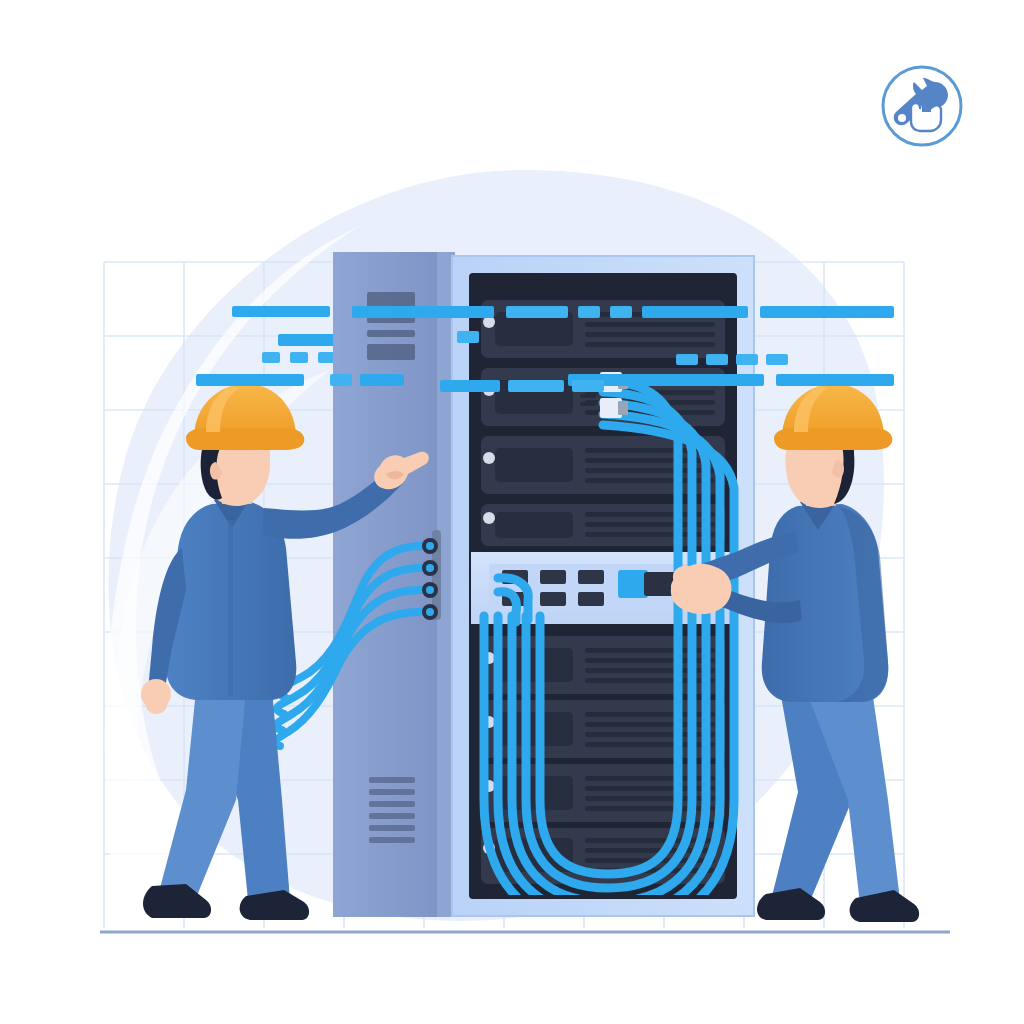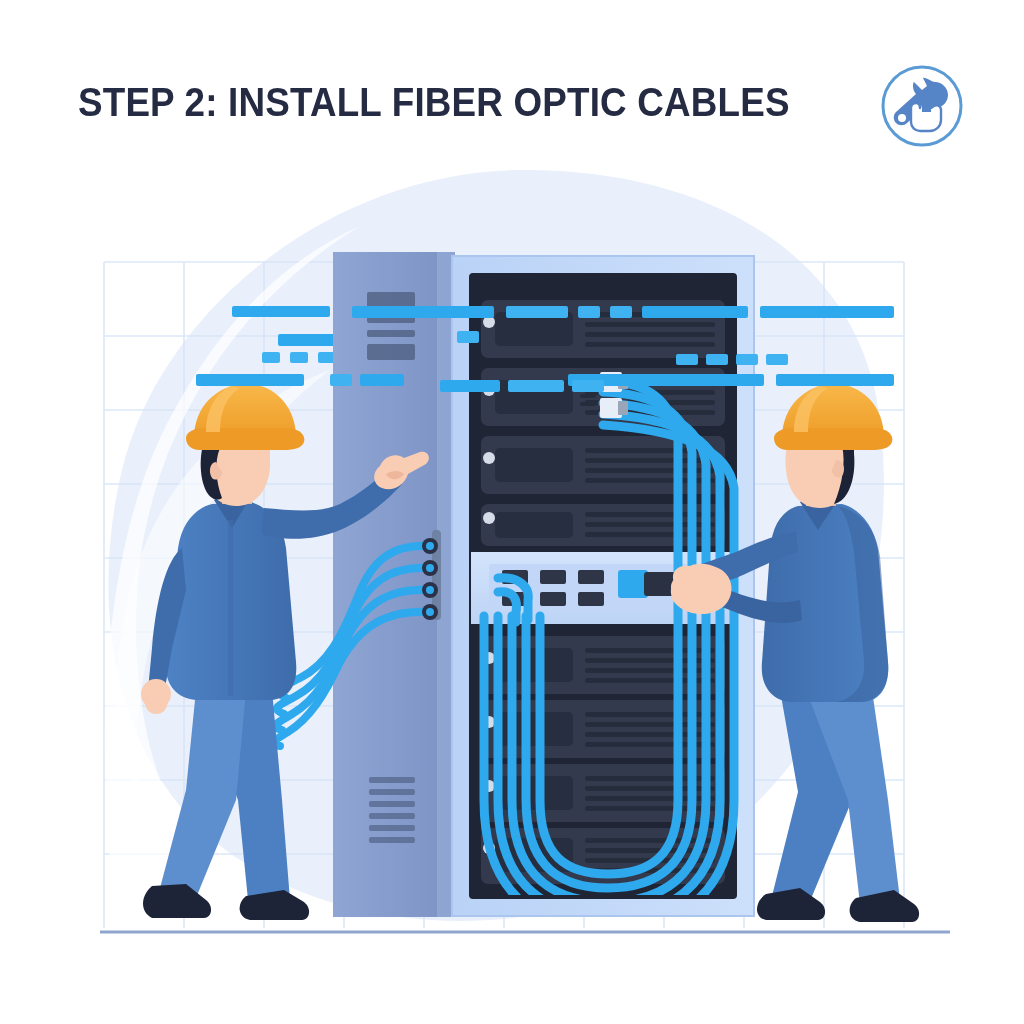--- a/index.html
+++ b/index.html
@@ -468,23 +468,20 @@
       <rect x="508" y="380" width="56" height="12" rx="2" fill="#3fb3f2"></rect>
       <rect x="572" y="380" width="32" height="12" rx="2" fill="#3fb3f2"></rect>
     </g>
 
     <g>
       <line x1="100" y1="932" x2="950" y2="932" stroke="#8fa6cf" stroke-width="3"></line>
     </g>
 
   </svg>
 
-  <div id="title-block">
-    <span id="title-text">STEP 2: INSTALL FIBER OPTIC CABLES</span>
-  </div>
 
   <svg id="badge" viewBox="0 0 88 88">
     <circle cx="44" cy="44" r="39" fill="#ffffff" stroke="#5b9bd5" stroke-width="3"></circle>
     <g>
       <path d="M 57 20 C 64 20 70 26 70 33 C 70 40 64 46 57 46 C 54 46 51 45 49 43
                L 29 61 C 26 64 21 64 18 61 C 15 58 15 53 18 50 L 38 32
                C 36 30 35 27 35 24 C 35 22 35 21 36 20 L 44 28 L 49 24 L 45 16
                C 48 15 53 20 57 20 Z" fill="#5585c7"></path>
       <circle cx="24" cy="56" r="4" fill="#ffffff"></circle>
     </g>

